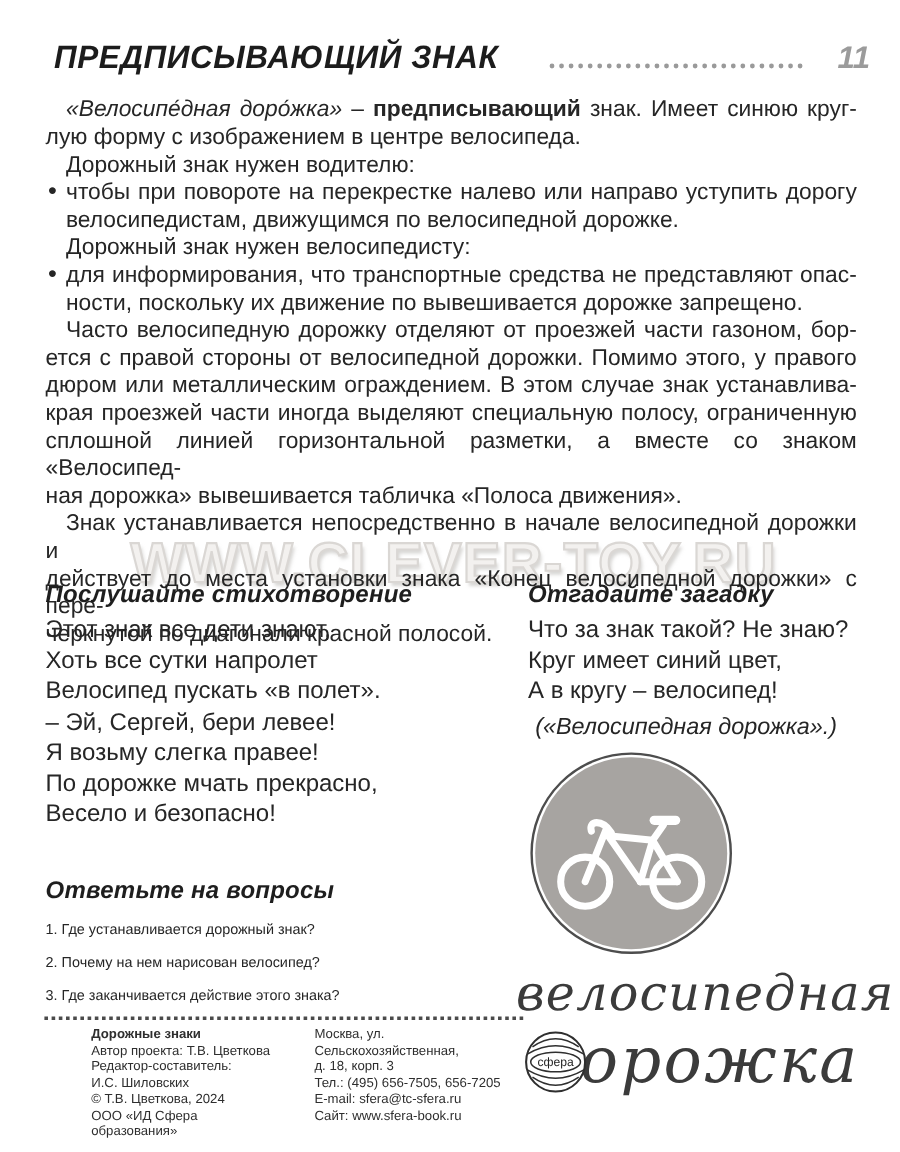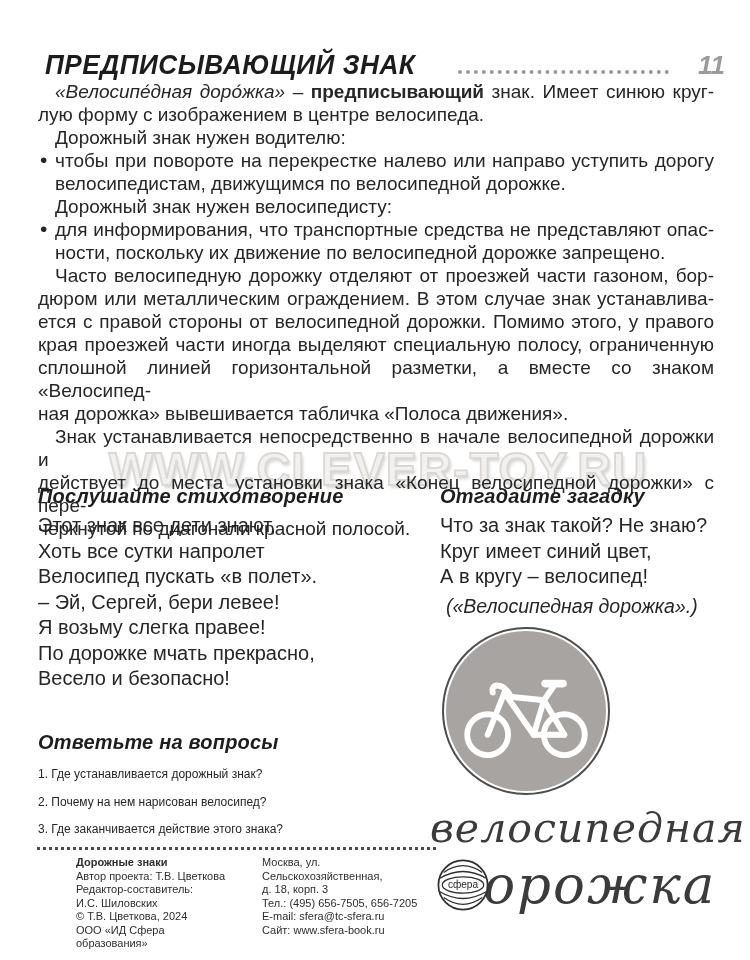--- a/index.html
+++ b/index.html
@@ -5,21 +5,21 @@
   html,body{margin:0;padding:0;}
   body{
     width:750px;height:960px;background:#ffffff;
     font-family:"Liberation Sans",sans-serif;color:#232323;
     position:relative;overflow:hidden;
   }
   .page{position:absolute;inset:0;}
 
   
   .header{
-    position:absolute;top:50px;left:45px;width:680px;
+    position:absolute;top:33px;left:45px;width:680px;
     display:flex;align-items:flex-end;z-index:1;gap:21px;
   }
   .title{
     font-size:27px;font-weight:bold;font-style:italic;
     color:#1c1c1c;letter-spacing:.5px;white-space:nowrap;
     transform:scaleX(.97);transform-origin:left bottom;
   }
   .leader{
     flex:1;border-bottom:4px dotted #9a9a9a;
     margin:0 8px 7px 10px;height:1px;
@@ -132,28 +132,28 @@
           <div class="jline">велосипедистам, движущимся по велосипедной дорожке.</div>
         </div>
     </div>
 
     <div class="lead">Дорожный знак нужен велосипедисту:</div>
 
     <div class="bullet-row">
       <span class="bullet">•</span>
       <div class="jlines">
           <div class="jline">для информирования, что транспортные средства не представляют опас-</div>
-          <div class="jline">ности, поскольку их движение по велосипедной дорожке запрещено.</div>
+          <div class="jline">ности, поскольку их движение по вывешивается дорожке запрещено.</div>
         </div>
     </div>
 
     <div class="para indent-first">
         <div class="jline">Часто велосипедную дорожку отделяют от проезжей части газоном, бор-</div>
+        <div class="jline">ется с правой стороны от велосипедной дорожки. Помимо этого, у правого</div>
         <div class="jline">дюром или металлическим ограждением. В этом случае знак устанавлива-</div>
-        <div class="jline">ется с правой стороны от велосипедной дорожки. Помимо этого, у правого</div>
         <div class="jline">края проезжей части иногда выделяют специальную полосу, ограниченную</div>
         <div class="jline">сплошной линией горизонтальной разметки, а вместе со знаком «Велосипед-</div>
         <div class="jline">ная дорожка» вывешивается табличка «Полоса движения».</div>
       </div>
 
     <div class="para indent-first">
         <div class="jline">Знак устанавливается непосредственно в начале велосипедной дорожки и</div>
         <div class="jline">действует до места установки знака «Конец велосипедной дорожки» с пере-</div>
         <div class="jline">черкнутой по диагонали красной полосой.</div>
       </div>

